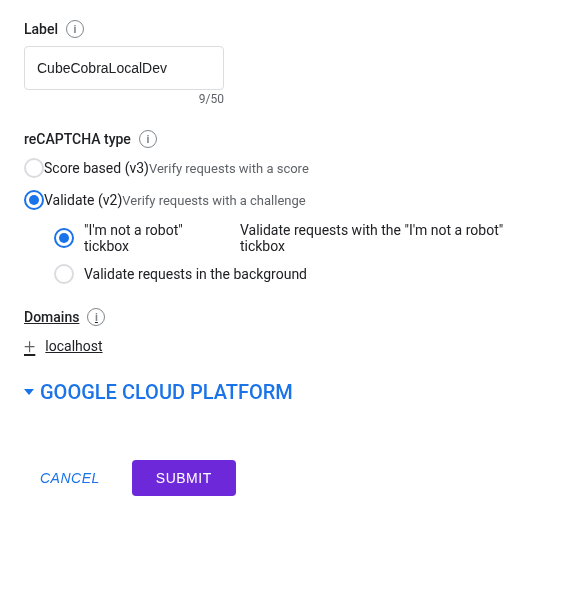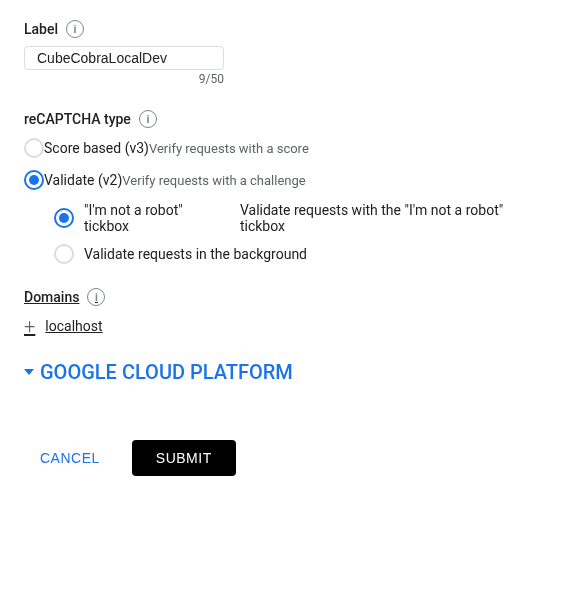--- a/index.html
+++ b/index.html
@@ -37,21 +37,21 @@
       cursor: pointer;
       flex-shrink: 0;
     }
 
     .label-input-wrapper {
       margin-bottom: 4px;
     }
 
     .label-input {
       width: 200px;
-      height: 24px;
+      height: 44px;
       border: 1px solid #dadce0;
       border-radius: 4px;
       padding: 8px 12px;
       font-size: 14px;
       color: #202124;
       outline: none;
     }
 
     .char-count {
       text-align: right;
@@ -185,24 +185,25 @@
     .cancel-btn {
       background: transparent;
       border: none;
       color: #1a73e8;
       font-size: 14px;
       font-weight: 500;
       padding: 8px 16px;
       cursor: pointer;
       letter-spacing: 0.5px;
       text-transform: uppercase;
+      font-style: italic;
     }
 
     .submit-btn {
-      background: #000000;
+      background: #6d28d9;
       border: none;
       color: #fff;
       font-size: 14px;
       font-weight: 500;
       padding: 8px 24px;
       border-radius: 4px;
       cursor: pointer;
       letter-spacing: 0.5px;
       text-transform: uppercase;
       height: 36px;

